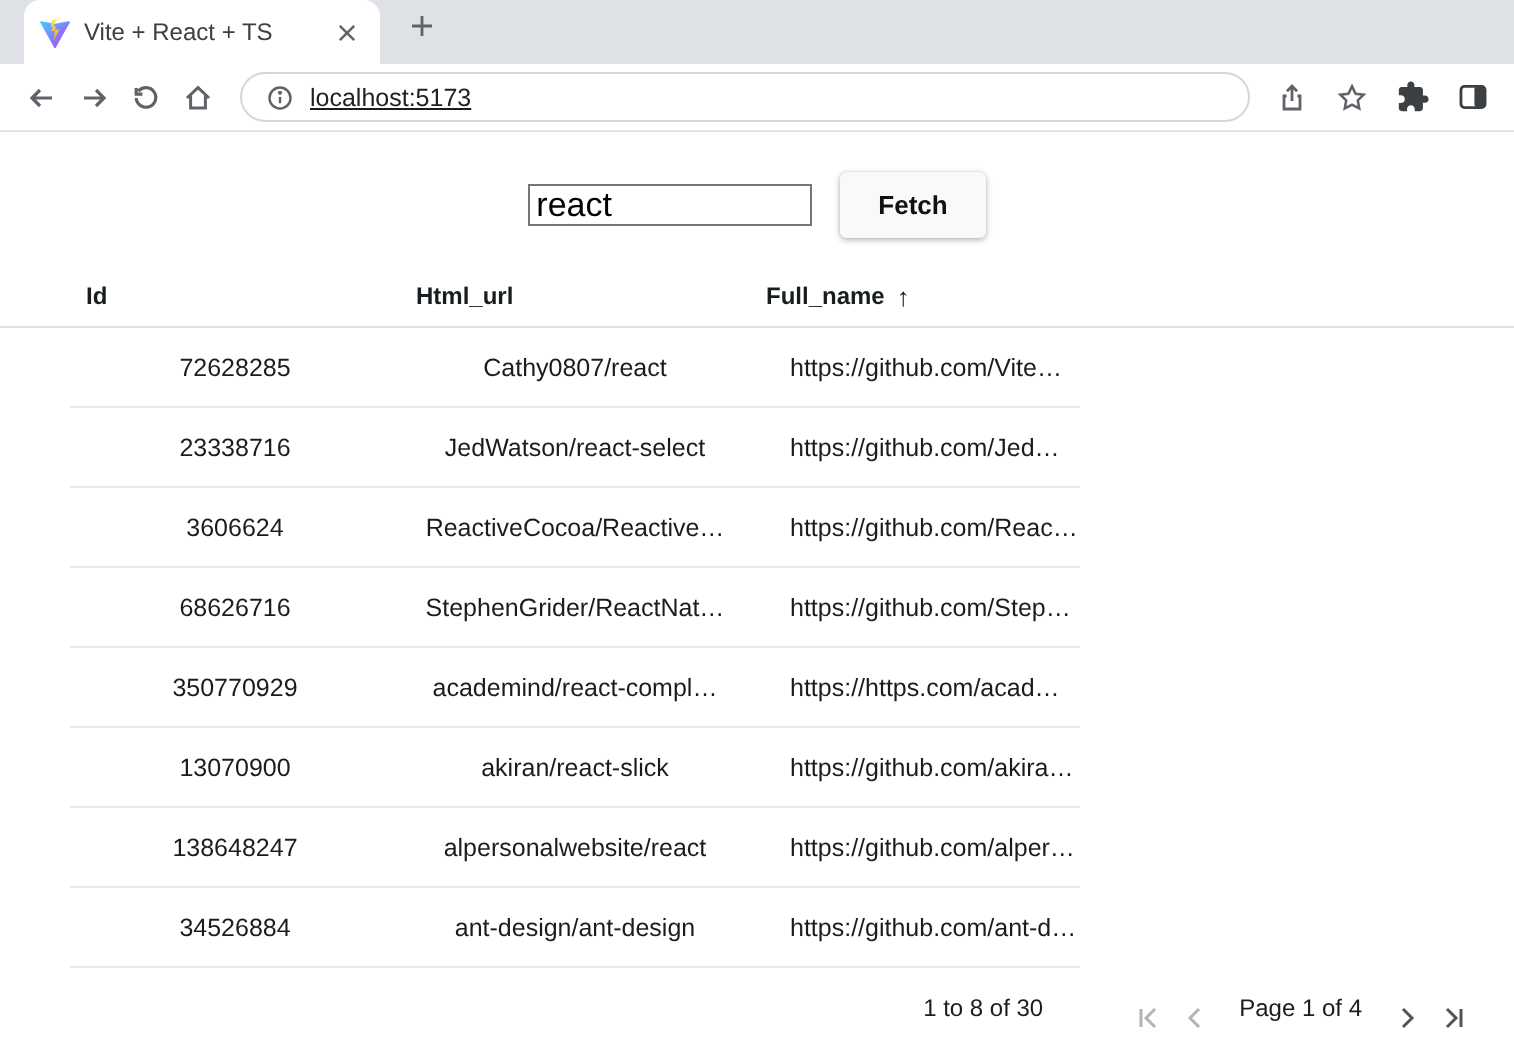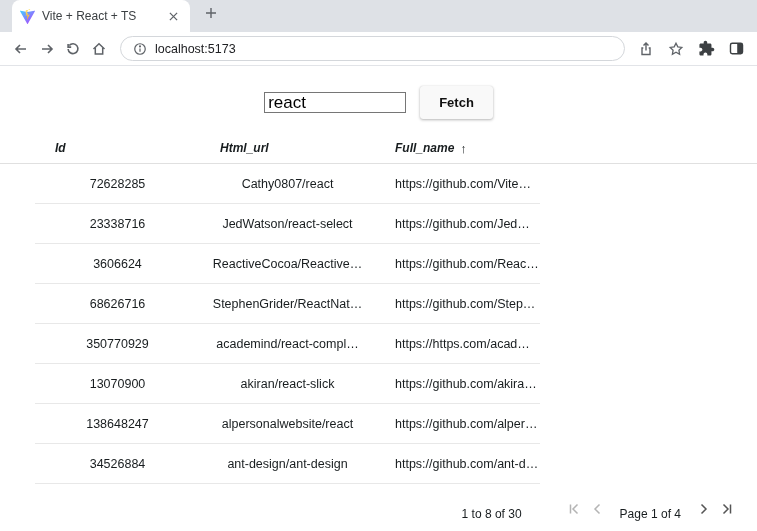--- a/index.html
+++ b/index.html
@@ -11,51 +11,51 @@
   .tab { width:178px; height:32px; background:#fff; border-radius:8px 8px 0 0;
     margin-left:12px; display:flex; align-items:center; padding:0 8px; }
   .tab-title { flex:1; font-size:12px; color:#3c4043; margin-left:7px;
     white-space:nowrap; overflow:hidden; }
   .icon-btn { display:flex; align-items:center; justify-content:center;
     width:26px; height:26px; border-radius:50%; cursor:pointer; }
   .tab .icon-btn { width:18px; height:18px; }
   .newtab { margin:0 0 6px 8px; }
 
   .toolbar { height:34px; background:#fff; display:flex; align-items:center;
-    padding:0 8px; border-bottom:1px solid #e2e4e8; }
+    padding:0 8px; border-bottom:1px solid #e2e4e8;text-decoration:underline; }
   .omnibox { flex:1; height:25px; background:#fff; border:1px solid #d4d7db;
     border-radius:13px; display:flex; align-items:center; padding:0 12px;
     margin:0 8px; gap:8px; }
   .url { font-size:12.5px; color:#202124; }
   .tb-right { display:flex; align-items:center; gap:4px; }
 
   
   .controls { display:flex; justify-content:center; align-items:center;
     margin-top:20px; }
   .search-input { width:142px; height:21px; border:1px solid #767676;
     font-size:17px; padding:0 3px; font-family:"Liberation Sans", sans-serif; }
   .fetch-btn { margin-left:14px; padding:9px 19px; background:#f9f9f9;
     border:none; border-radius:3px; font-weight:700; font-size:13px;
     font-family:Liberation Sans, sans-serif; color:#111;
     box-shadow:0 1px 3px rgba(0,0,0,.28), 0 0 1px rgba(0,0,0,.15); cursor:pointer; }
 
   .grid { margin-top:14px; font-size:12.5px; }
   .grid-header-wrap { border-bottom:1px solid #e0e0e0; }
   .grid-cols { display:grid; grid-template-columns:165px 175px 165px;
-    padding-left:35px;font-style:italic; }
+    padding-left:23px; }
   .grid-header { height:30px; align-items:center; font-weight:700; font-size:12px; }
   .hcell { display:flex; align-items:center; padding-left:20px; gap:6px; }
   .sort-arrow { font-size:13px; font-weight:400; }
   .grid-body { margin-left:35px; width:505px; }
   .grid-row { display:grid; grid-template-columns:165px 175px 165px;
     height:40px; align-items:center; border-bottom:1px solid #e8e8e8; }
   .cell-center { text-align:center; white-space:nowrap; overflow:hidden; }
   .cell-left { padding-left:20px; white-space:nowrap; overflow:hidden; }
 
-  .pager { display:flex; align-items:flex-end; justify-content:flex-end;
+  .pager { display:flex; align-items:flex-start; justify-content:flex-end;
     margin-top:13px; padding-right:18px; font-size:12px; color:#181d1f; }
   .pager-range { margin-right:40px; }
   .pager-page { margin:0 10px; }
   .pg-btn { display:flex; align-items:center; justify-content:center;
     width:24px; height:24px; cursor:pointer; }
   .pg-disabled { color:#b4b4b4; }
   .pg-enabled { color:#555; }
 </style>
 </head>
 <body>

